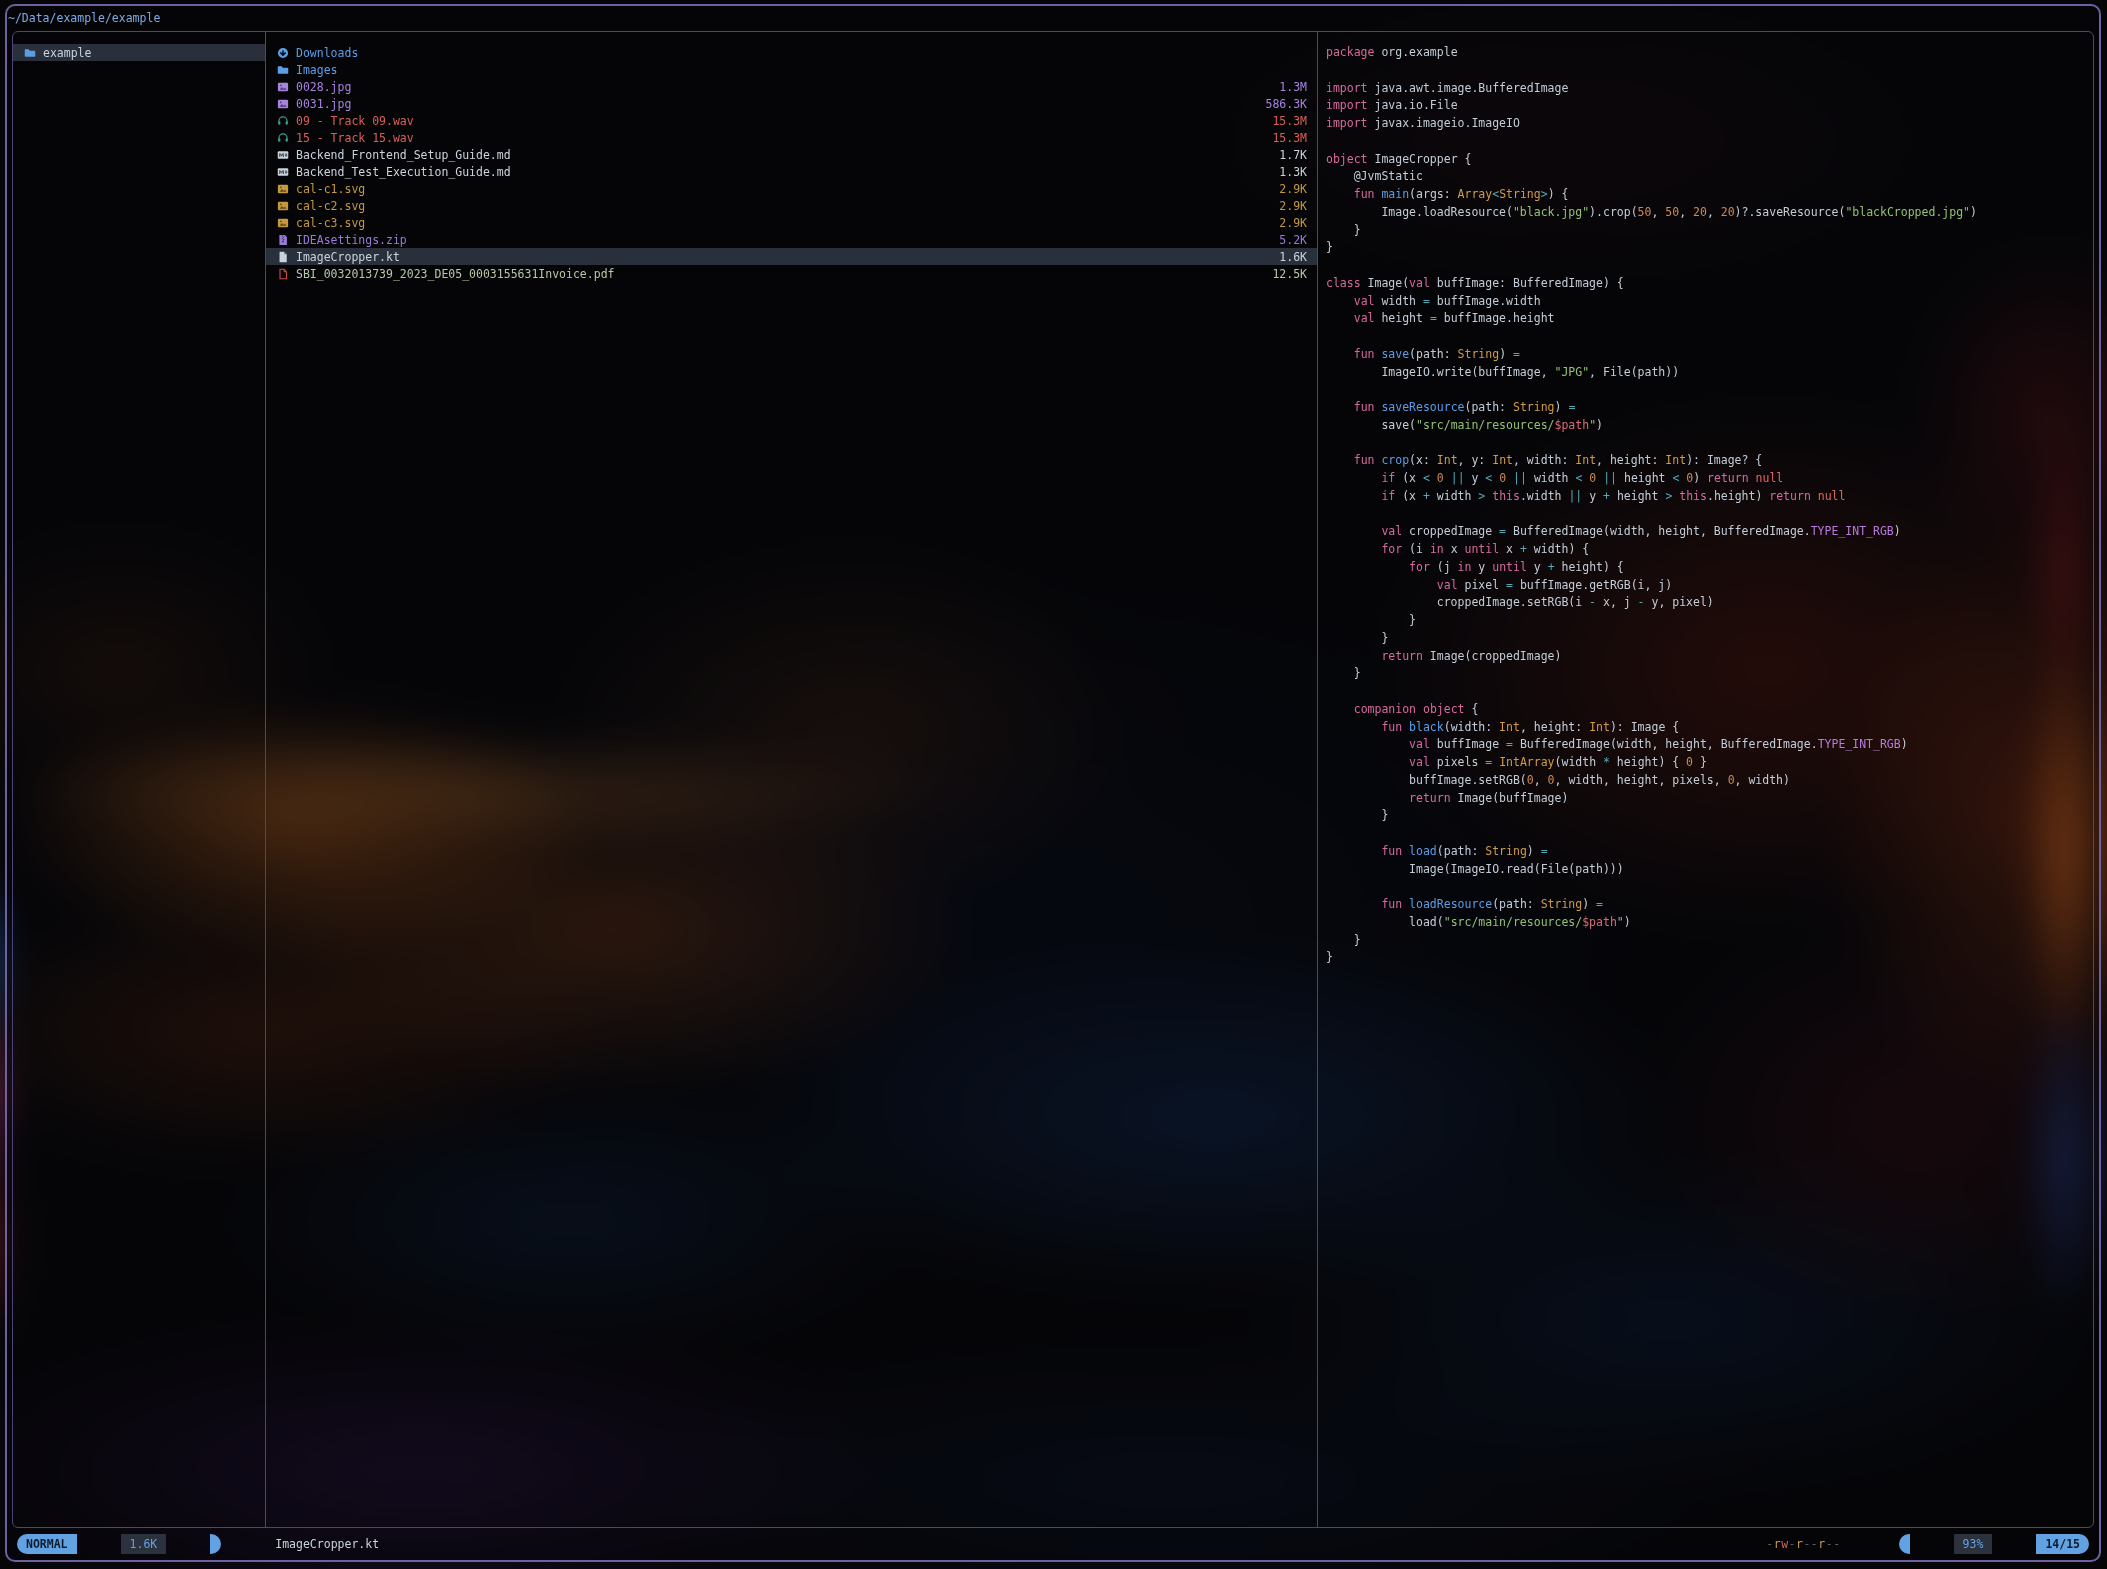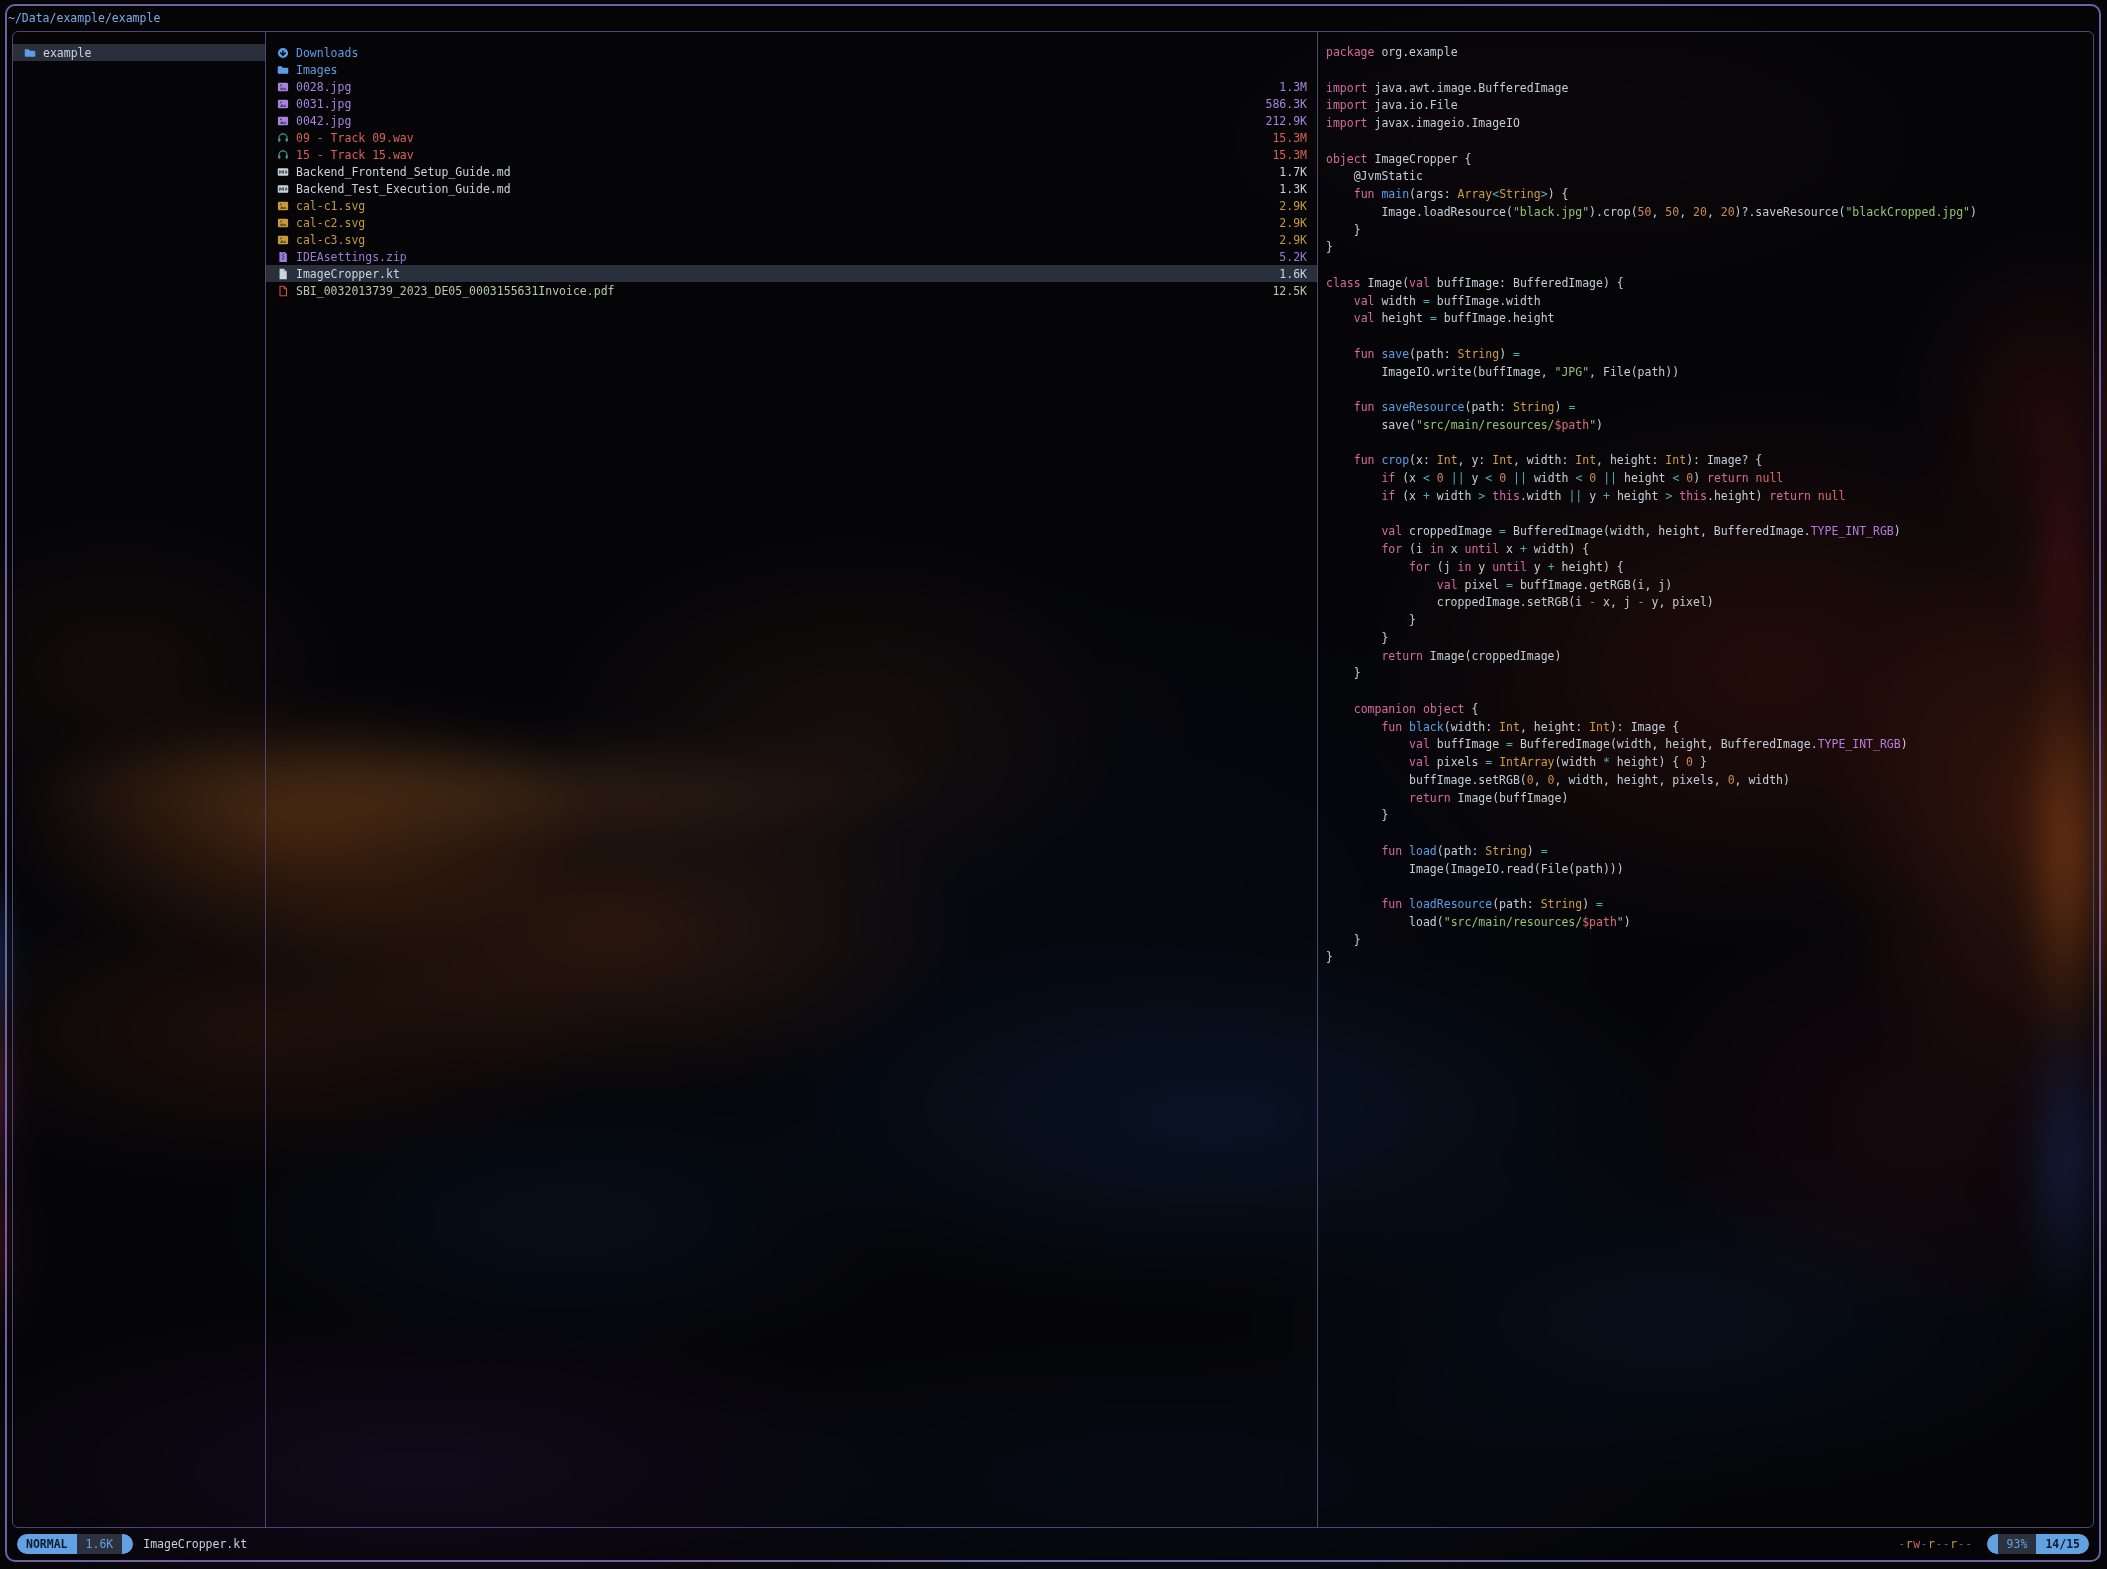--- a/index.html
+++ b/index.html
@@ -54,21 +54,21 @@
   .c-pale{color:var(--c-pale)} .c-teal{color:var(--c-teal)} .c-pdfred{color:var(--c-pdfred)}
   .c-dim{color:var(--c-dim)}
   
   .cline{height:17.75px;line-height:17.75px;white-space:pre;font-size:11.5px;color:var(--id);}
   .tk-kw{color:var(--kw)} .tk-fn{color:var(--fn)} .tk-ty{color:var(--ty)} .tk-str{color:var(--str)}
   .tk-num{color:var(--num)} .tk-cm{color:var(--cm)} .tk-id{color:var(--id)} .tk-op{color:var(--op)}
   .tk-prop{color:var(--prop)} .tk-ipol{color:var(--ipol)} .tk-kc{color:var(--kc)}
   
   .statusbar{position:absolute;left:10px;right:10px;bottom:5px;height:22px;display:flex;
     align-items:center;justify-content:space-between;font-size:11.5px;}
-  .sb-left,.sb-right{display:flex;align-items:center;height:20px;}
+  .sb-left,.sb-right{display:flex;align-items:center;height:20px;gap:44px;}
   .seg{display:flex;align-items:center;height:20px;padding:0 9px;}
   .seg-mode{background:var(--sb-blue);color:var(--sb-text-dark);font-weight:bold;
     border-radius:10px 0 0 10px;}
   .seg-size{background:var(--sb-dark);color:var(--sb-blue);}
   .cap-r{width:11px;height:20px;background:var(--sb-blue);border-radius:0 10px 10px 0;}
   .cap-l{width:11px;height:20px;background:var(--sb-blue);border-radius:10px 0 0 10px;}
   .sb-file{color:var(--c-white);margin-left:10px;}
   .sb-perms{margin-right:14px;letter-spacing:.5px;}
   .seg-pct{background:var(--sb-dark);color:var(--sb-blue);}
   .seg-pos{background:var(--sb-blue);color:var(--sb-text-dark);font-weight:bold;
@@ -161,27 +161,20 @@
           <span class="sz c-purple">1.3M</span>
         </div>
         <div class="frow">
           <svg class="ic c-purple">
             <use href="#image-icon"></use>
           </svg>
           <span class="nm c-purple">0031.jpg</span>
           <span class="sz c-purple">586.3K</span>
         </div>
         <div class="frow">
-          <svg class="ic c-purple">
-            <use href="#image-icon"></use>
-          </svg>
-          <span class="nm c-purple">0042.jpg</span>
-          <span class="sz c-purple">212.9K</span>
-        </div>
-        <div class="frow">
           <svg class="ic c-teal">
             <use href="#audio-icon"></use>
           </svg>
           <span class="nm c-red">09 - Track 09.wav</span>
           <span class="sz c-red">15.3M</span>
         </div>
         <div class="frow">
           <svg class="ic c-teal">
             <use href="#audio-icon"></use>
           </svg>

